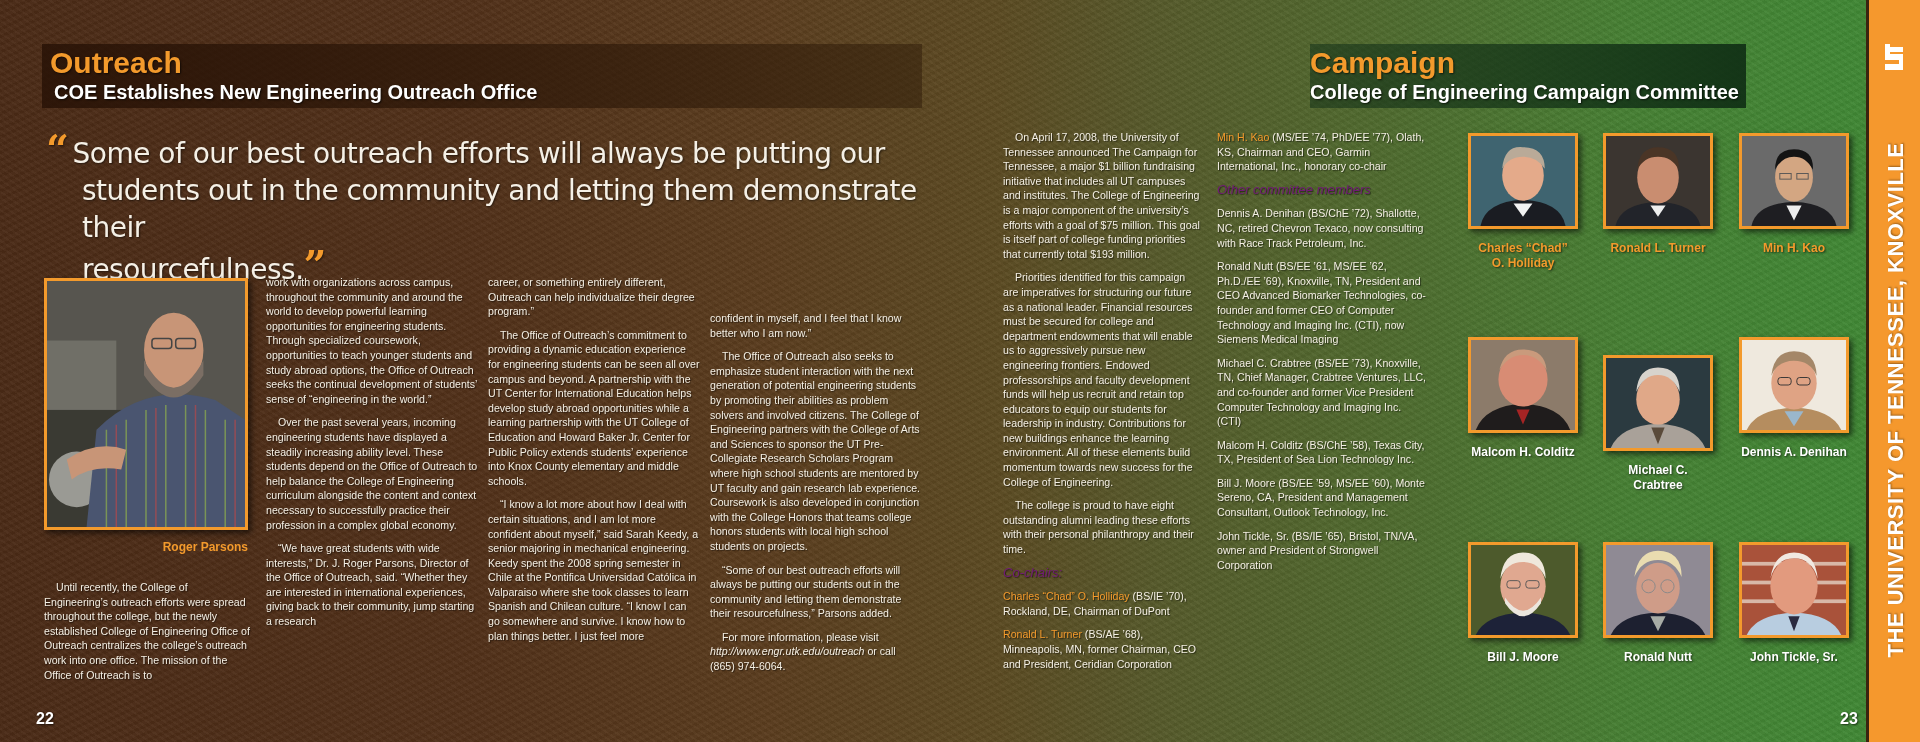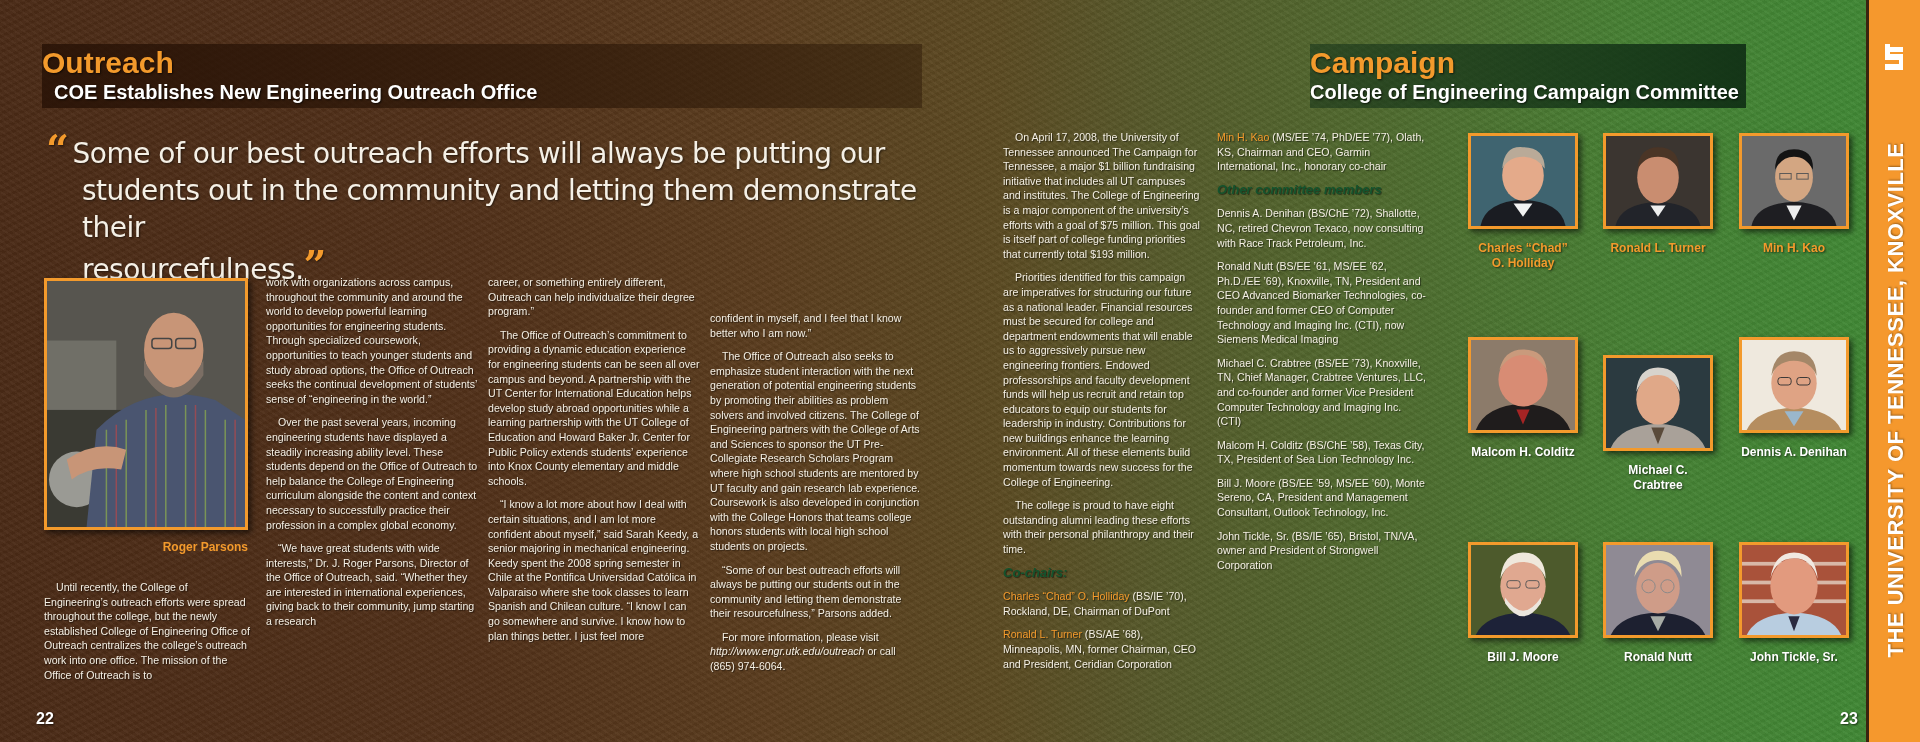--- a/index.html
+++ b/index.html
@@ -24,21 +24,21 @@
     background: linear-gradient(90deg, rgba(40,18,6,0.85), rgba(50,30,10,0.55));
   }
   .header-right {
     left: 1310px; width: 436px; text-align: left;
     background: linear-gradient(90deg, rgba(20,50,25,0.55), rgba(15,45,20,0.9));
   }
   .section-title {
     font-weight: bold; font-size: 30px; color: #f39a2c; line-height: 34px;
     text-shadow: 1px 1px 2px rgba(0,0,0,0.6);
   }
-  .header-left .section-title { padding-left: 0; padding-top: 2px; }
+  .header-left .section-title { padding-left: 8px; padding-top: 2px; }
   .header-right .section-title { padding-right: 4px; padding-top: 2px; }
   .section-subtitle {
     font-weight: bold; font-size: 20px; color: #ffffff; line-height: 24px;
     text-shadow: 1px 1px 2px rgba(0,0,0,0.7);
   }
   .header-left .section-subtitle { padding-left: 12px; }
   .header-right .section-subtitle { padding-right: 4px; }
 
   .pull-quote {
     position: absolute; left: 46px; top: 130px; width: 900px;
@@ -70,21 +70,21 @@
   }
   .col p { margin: 0 0 9px 0; text-indent: 12px; }
   .col p.noindent { text-indent: 0; }
   .col1 { left: 44px; top: 580px; width: 210px; }
   .col2 { left: 266px; top: 275px; width: 212px; }
   .col3 { left: 488px; top: 275px; width: 212px; }
   .col4 { left: 710px; top: 275px; width: 212px; margin-top: 36px; }
   .col5 { left: 1003px; top: 130px; width: 200px; }
   .col6 { left: 1217px; top: 130px; width: 210px; }
   .orange { color: #f39a2c; }
-  .italic-heading { font-style: italic; font-size: 13px; margin: 6px 0 9px 0; color: #14532d; font-weight: bold; }
+  .italic-heading { font-style: italic; font-size: 13px; margin: 6px 0 9px 0; color: #701a75; }
   .url { font-style: italic; }
 
   .member {
     position: absolute; width: 136px; text-align: center;
   }
   .member .photo-frame { position: relative; width: 110px; height: 96px; margin: 0 auto; }
   .member-name {
     margin-top: 12px; font-size: 12px; font-weight: bold; line-height: 15px;
     text-shadow: 1px 1px 2px rgba(0,0,0,0.6);
   }

